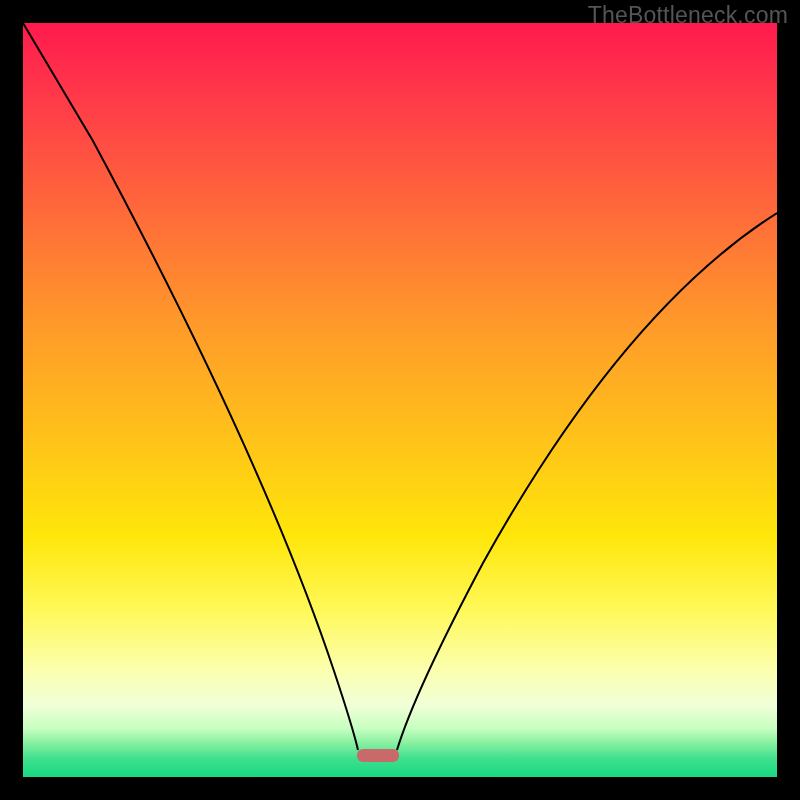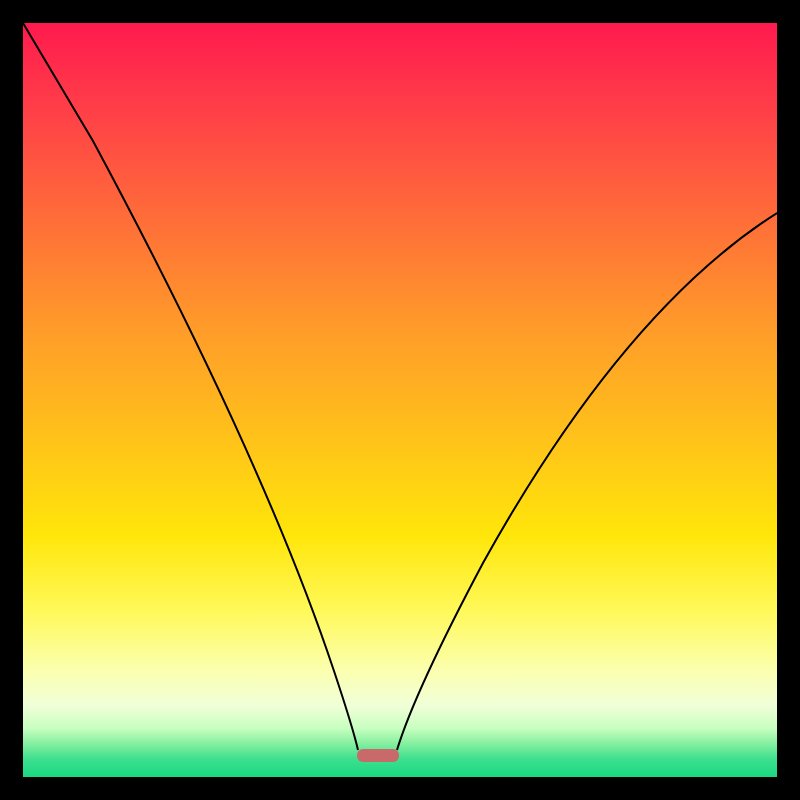--- a/index.html
+++ b/index.html
@@ -64,13 +64,14 @@
 
       <rect x="0" y="0" width="754" height="754" fill="url(#bg-grad)"></rect>
 
       <path id="curve-left" fill="none" d="M 0 0 L 70 118 Q 240 435 311 648 Q 330 705 335 727" stroke="#000000" stroke-width="2"></path>
       <path id="curve-right" fill="none" d="M 374 727 Q 392 668 460 540 Q 600 288 754 190" stroke="#000000" stroke-width="2"></path>
 
       <rect id="marker" x="334" y="726" width="42" height="13" rx="6" fill="#c96a6a"></rect>
     </svg>
   </div>
 
+  <div class="watermark">TheBottleneck.com</div>
 </div>
 
 </body></html>

